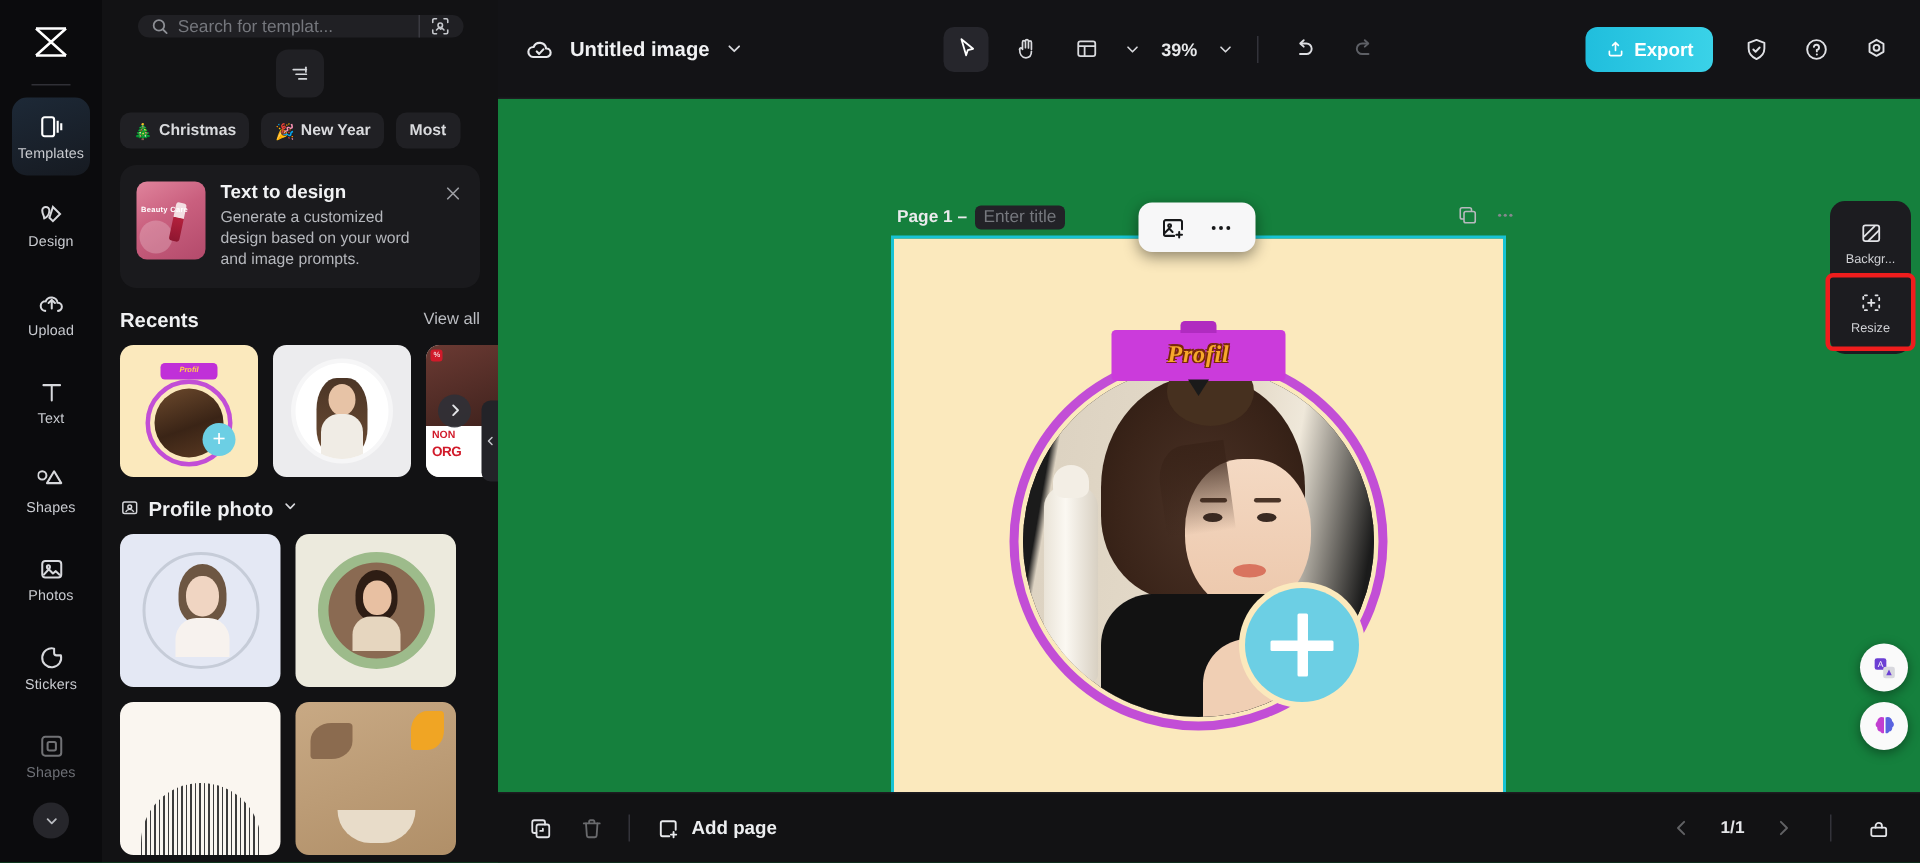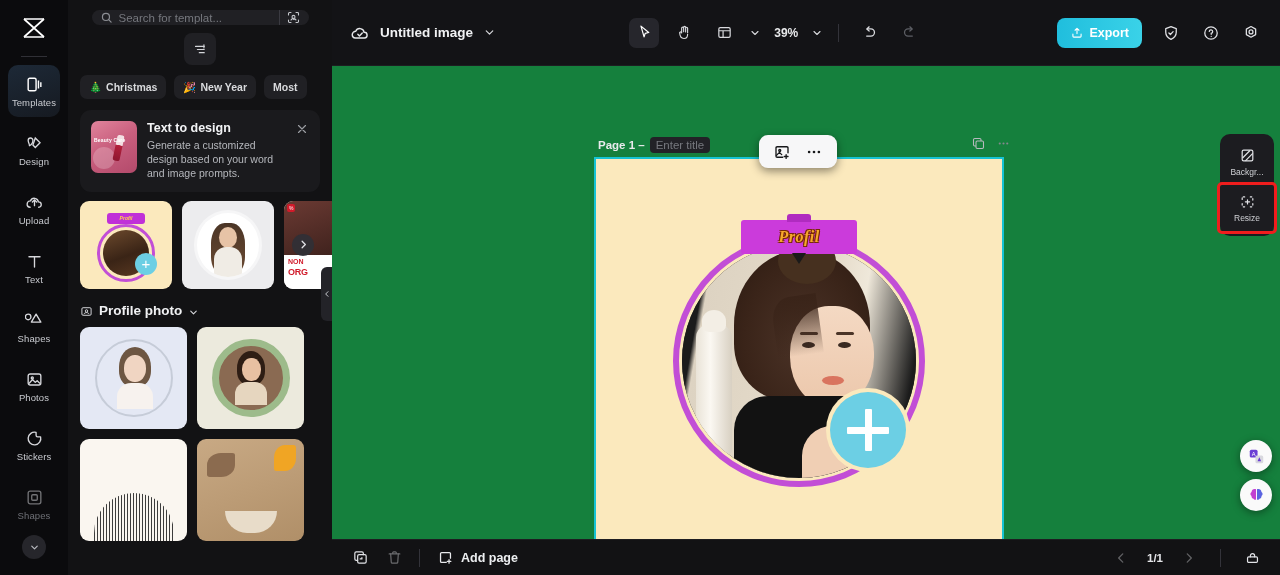--- a/index.html
+++ b/index.html
@@ -81,21 +81,21 @@
   .promo-desc { font-size:10.5px; line-height:1.35; color:#b5b7bc; margin-top:3px; }
   .promo-close { width:14px; height:14px; flex:0 0 14px; cursor:pointer; margin-top:1px; }
   .try-btn {
     margin-top:10px; height:26px; border-radius:7px; cursor:pointer;
     background:linear-gradient(90deg,#4b32de 0%,#4d46d9 35%,#2f8fc9 75%,#18a9c4 100%);
     display:flex; align-items:center; justify-content:center; gap:5px;
     font-size:11.5px; color:#fff; font-weight:bold;
   }
   .sec-head { display:flex; align-items:center; justify-content:space-between; margin-top:14px; }
   .sec-title { font-size:13.5px; font-weight:bold; color:#f0f1f3; }
-  .sec-title.with-icon { display:flex; align-items:flex-end; gap:6px; }
+  .sec-title.with-icon { display:flex; align-items:flex-start; gap:6px; }
   .viewall { font-size:11px; color:#bcbec3; cursor:pointer; }
   .thumbrow { display:flex; gap:10px; margin-top:9px; position:relative; }
   .thumb { width:92px; height:88px; border-radius:9px; overflow:hidden; position:relative; flex:0 0 92px; cursor:pointer; }
   .thumb.wide { flex:0 0 60px; width:60px; }
   .t1 { background:#fbe9bd; }
   .t1 .ring { position:absolute; left:17px; top:23px; width:58px; height:58px; border-radius:50%;
     border:3px solid #c24ed6; }
   .t1 .ph { position:absolute; left:23px; top:29px; width:46px; height:46px; border-radius:50%;
     background:linear-gradient(160deg,#6d4a2d,#3a2416 55%,#5b3a22); }
   .t1 .tag { position:absolute; left:27px; top:12px; width:38px; height:11px; border-radius:3px;
@@ -259,21 +259,21 @@
   }
   .rp-item .lbl { font-size:8.5px; color:#cfd0d4; }
   .rp-highlight { outline:3px solid #ef1d1d; border-radius:2px; }
   .float-right { position:absolute; right:8px; bottom:28px; display:flex; flex-direction:column; gap:7px; align-items:center; z-index:8; }
   .fr-btn { width:32px; height:32px; border-radius:50%; background:#fafafa;
     display:flex; align-items:center; justify-content:center; cursor:pointer;
     box-shadow:0 2px 8px rgba(0,0,0,.4); }
 
   
   .bottombar {
-    height:36px; background:#121214; border-top:1px solid #1d1d21;
+    height:47px; background:#121214; border-top:1px solid #1d1d21;
     display:flex; align-items:center; padding:0 14px; gap:6px;
   }
   .bb-btn { width:28px; height:28px; border-radius:6px; display:flex; align-items:center; justify-content:center; cursor:pointer; }
   .bb-btn.dim svg { opacity:.42; }
   .addpage { display:flex; align-items:center; gap:7px; cursor:pointer; padding:0 6px; height:28px; }
   .addpage .lbl { font-size:12.5px; font-weight:bold; color:#eceef0; }
   .bb-spacer { flex:1; }
   .pager { display:flex; align-items:center; gap:12px; }
   .pager .num { font-size:11.5px; font-weight:bold; color:#e4e5e8; }
   .ic { display:block; }
@@ -417,20 +417,24 @@
             <div class="promo-desc">Generate a customized design based on your word and image prompts.</div>
           </div>
           <div class="promo-close">
             <svg class="ic" width="14" height="14" viewBox="0 0 24 24" fill="none" stroke="#9b9da2" stroke-width="2" stroke-linecap="round">
                 <path d="M6 6l12 12M18 6L6 18"></path>
               </svg>
           </div>
         </div>
       </div>
 
+      <div class="sec-head">
+        <div class="sec-title">Recents</div>
+        <div class="viewall">View all</div>
+      </div>
 
       <div class="thumbrow">
         <div class="thumb t1">
           <div class="tag">Profil</div>
           <div class="ring"></div>
             <div class="ph"></div>
           <div class="plus">+</div>
         </div>
         <div class="thumb t2">
           <div class="oval">

